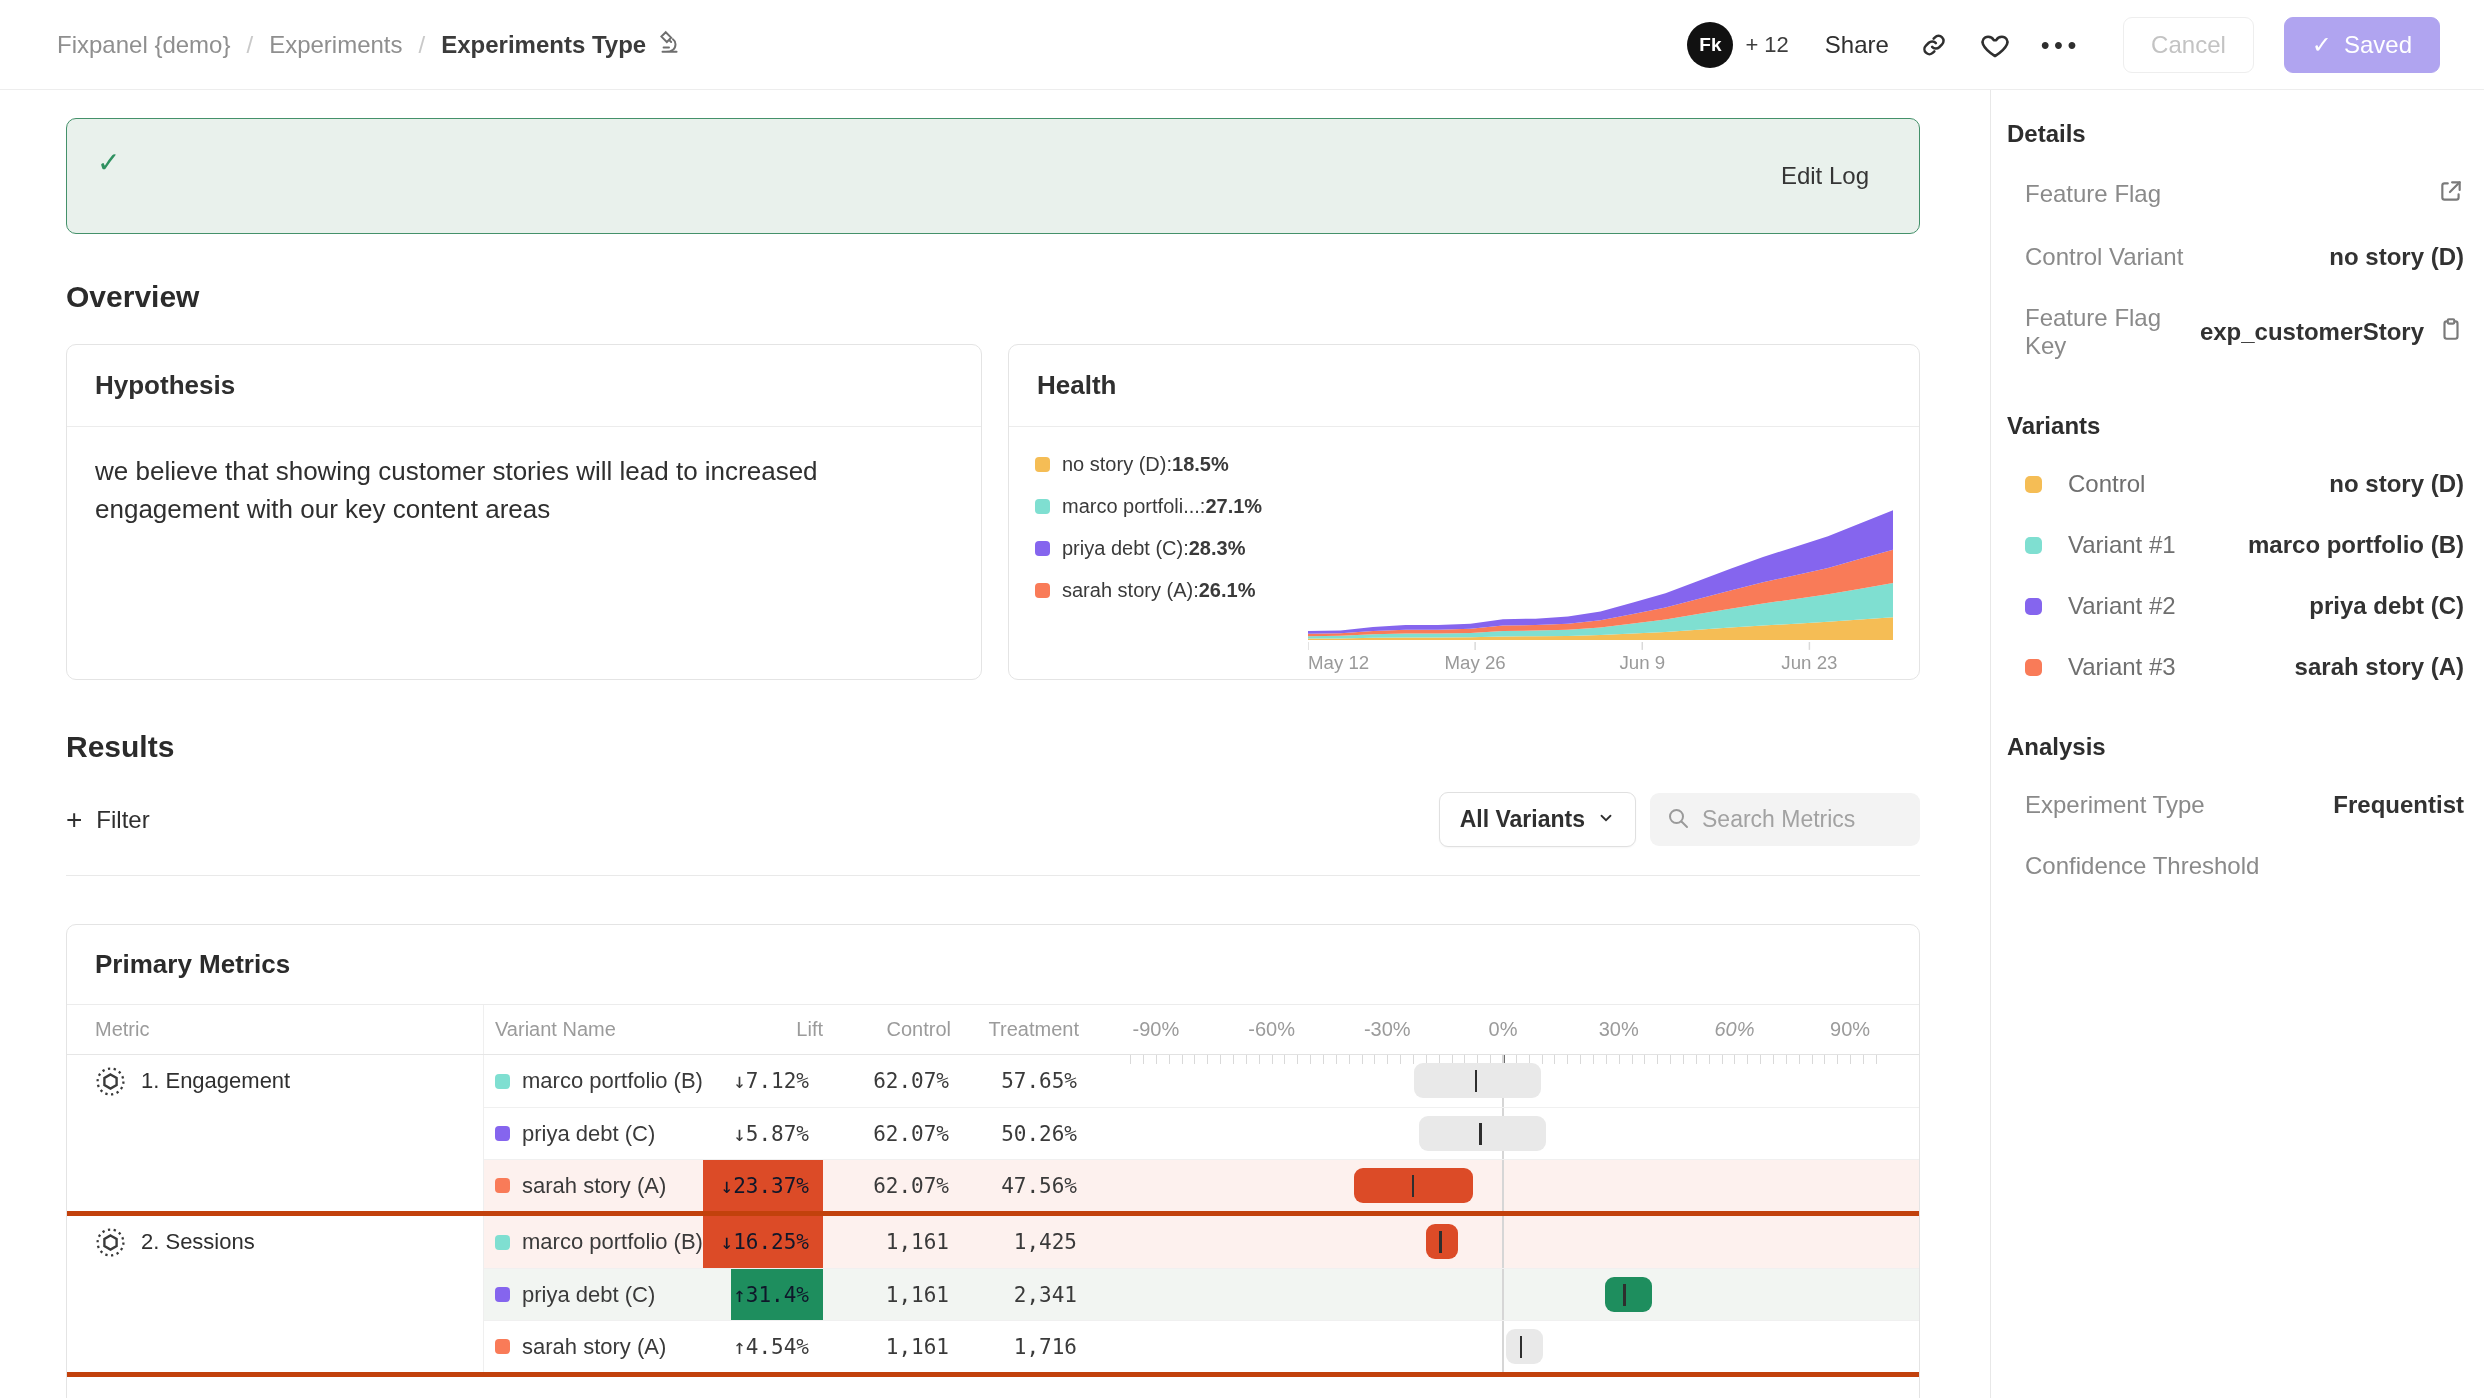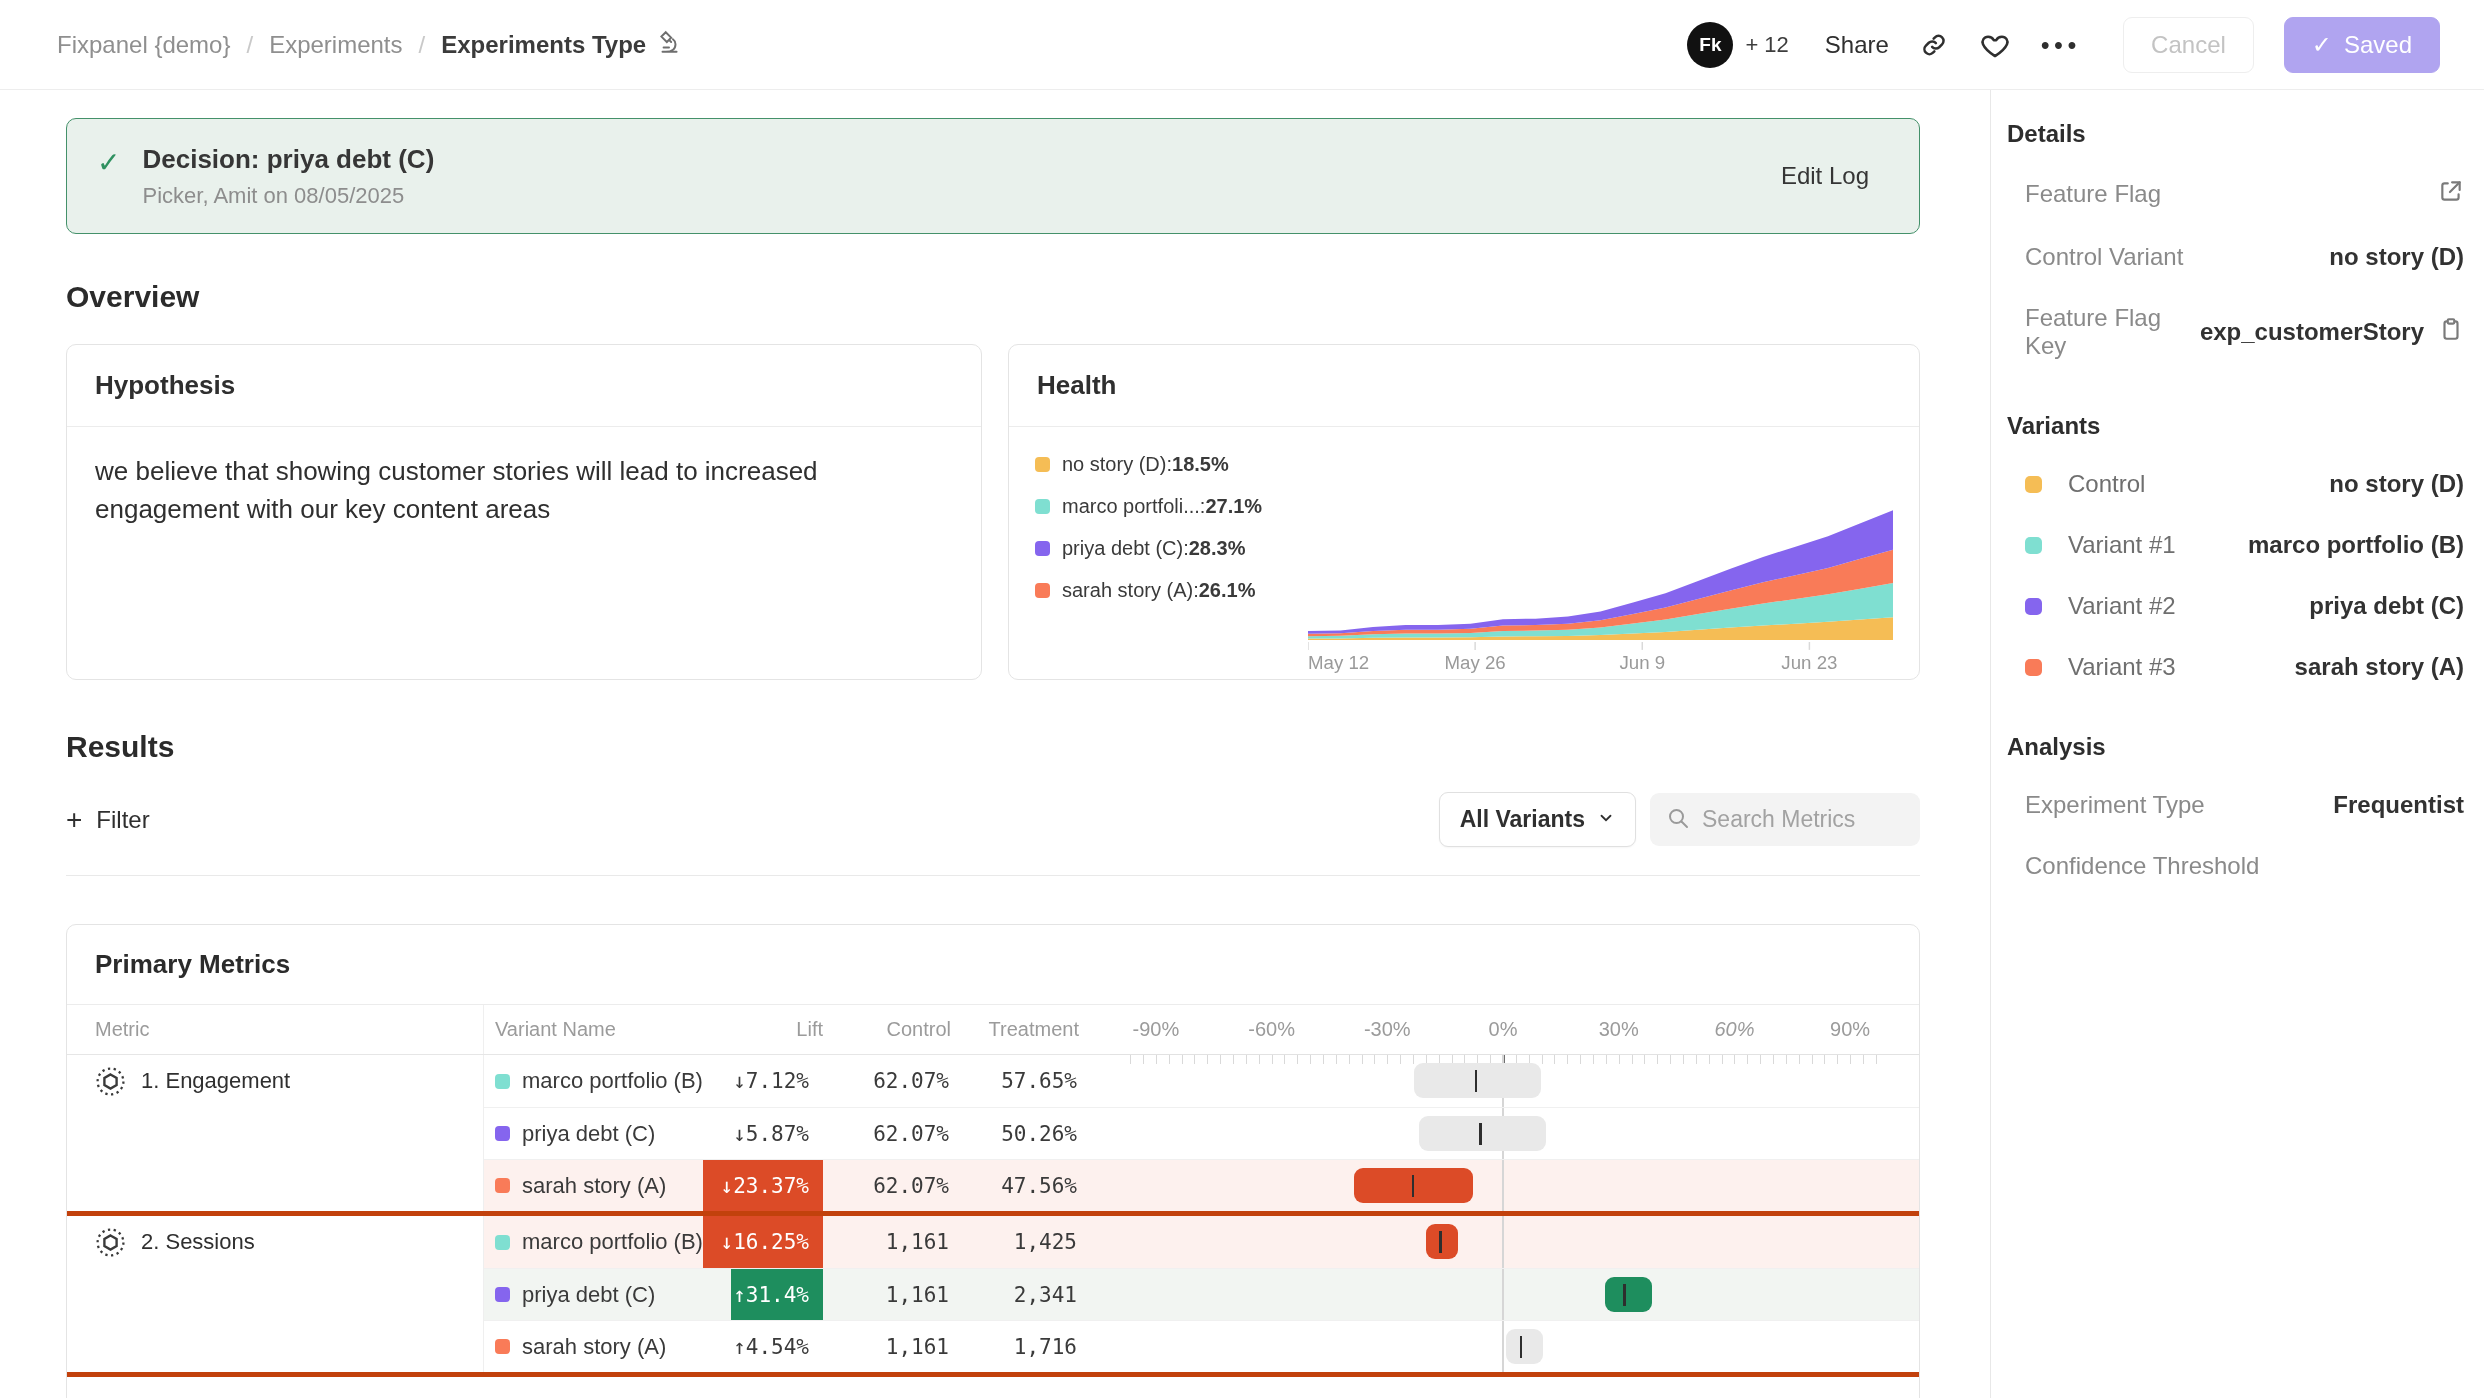--- a/index.html
+++ b/index.html
@@ -95,21 +95,21 @@
   .subrow { display:grid; grid-template-columns: 219px 120px 128px 128px 31px 811px; height: 52px; align-items:center;}
   .subrow + .subrow { border-top: 1px solid #f0f0f0; }
   .bg-neg { background: #fdf1ee; }
   .bg-pos { background: #f2f5f2; }
   .cell-variant { display:flex; align-items:center; gap: 12px; padding-left: 11px; font-size: 22px; color:#3a3a3a;}
   .v-swatch { width: 15px; height: 15px; border-radius: 4px; flex:none;}
   .mono { font-family: "DejaVu Sans Mono", monospace; font-size: 21px; color:#3a3a3a; }
   .cell-lift { height: 100%; display:flex; align-items:center; justify-content:flex-end; padding-right: 14px;}
   .hl-neg { background:#dc4b27; color:#fff !important; }
   .hl-pos { background:#1e8e5e; color:#fff !important;margin-left:28px; }
-  .hl-neg span, .hl-pos span { color:#ffffff; }
+  .hl-neg span, .hl-pos span { color:#0f172a; }
   .cell-num { text-align:right; padding-right: 2px; }
   .ci-cell { position:relative; height:100%; }
   .zline { position:absolute; left: 392px; top: 0; bottom: 0; width: 2px; background:#d6d6d6; }
   .ci-bar { position:absolute; top: 8px; height: 35px; border-radius: 9px; background:#e9e9e9;}
   .ci-bar.neg { background:#dc4b27; } .ci-bar.pos { background:#1e8e5e; }
   .ci-tick { position:absolute; top: 15px; height: 22px; width: 2.5px; background:#2e2e2e; }
   .add-row { display:flex; align-items:center; gap: 16px; padding: 22px 28px; font-size: 24px; color:#2b2b2b; cursor:pointer;}
   .add-plus { font-size: 28px; }
 
   
@@ -165,24 +165,20 @@
     </button>
   </div>
 </header>
 
 <div class="layout">
 
   <main class="main">
 
     <div class="banner">
       <span class="banner-check">✓</span>
-      <div>
-        <div class="banner-title">Decision: priya debt (C)</div>
-        <div class="banner-meta">Picker, Amit on 08/05/2025</div>
-      </div>
       <div class="banner-spacer"></div>
       <span class="banner-action">Edit Log</span>
     </div>
 
     <h2 class="section overview-h">Overview</h2>
 
     <div class="cards">
       <section class="card card-hypo">
         <div class="card-head">Hypothesis</div>
         <div class="hypo-body">we believe that showing customer stories will lead to increased engagement with our key content areas</div>

